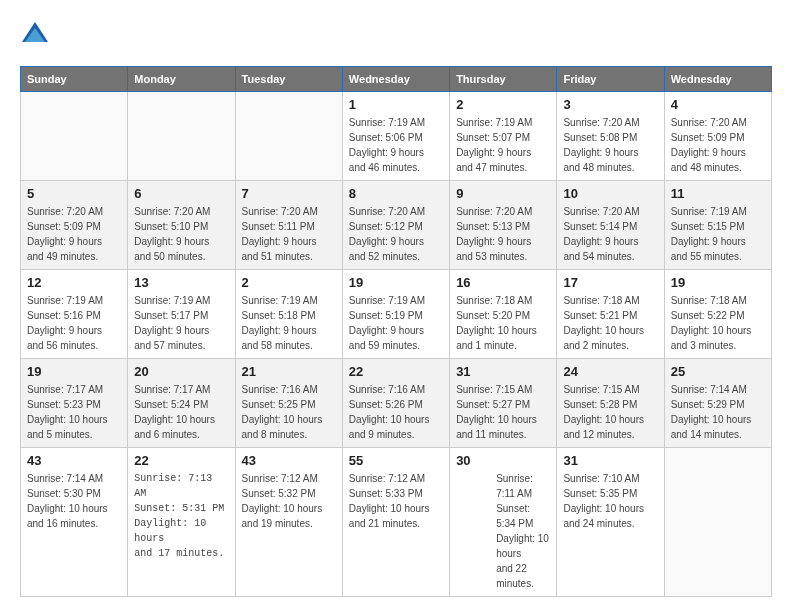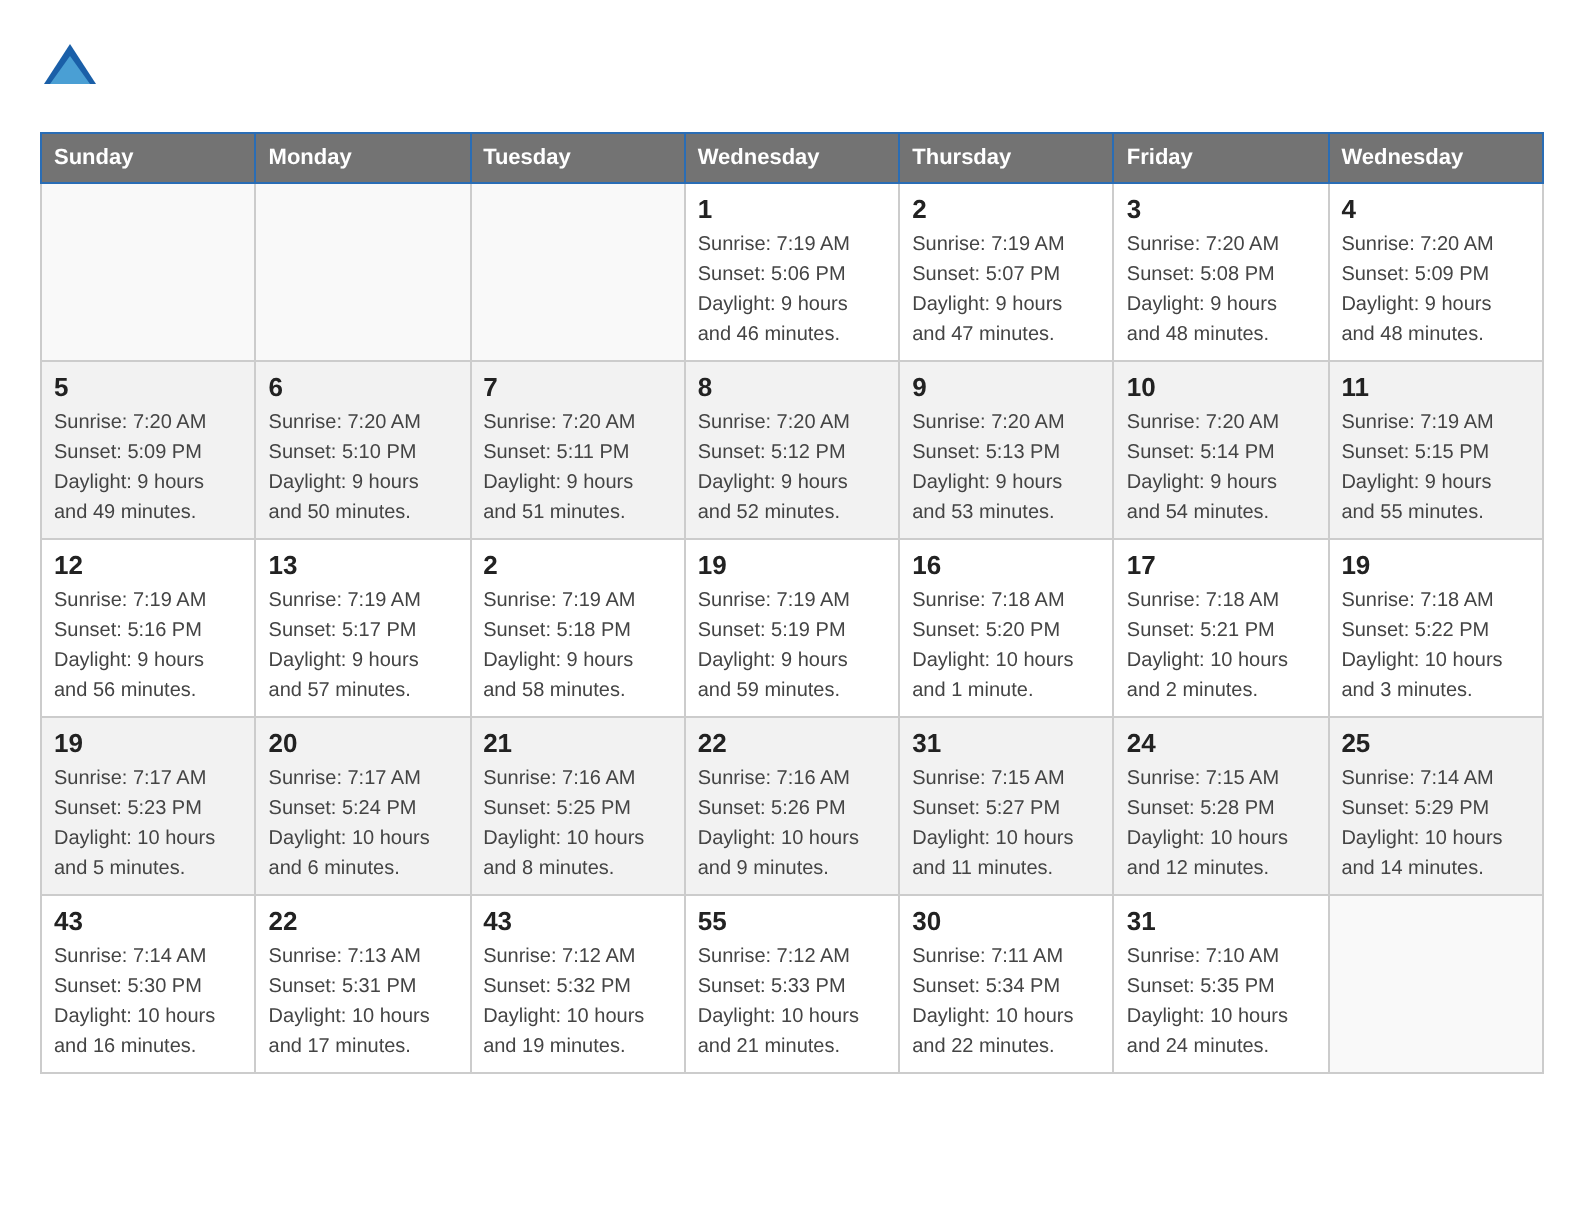--- a/index.html
+++ b/index.html
@@ -311,42 +311,42 @@
       <tr>
         <td>
           <span class="day-number">43</span>
           <div class="day-info" style="white-space: pre-line;">Sunrise: 7:14 AM
 Sunset: 5:30 PM
 Daylight: 10 hours
 and 16 minutes.</div>
         </td>
         <td>
           <span class="day-number">22</span>
-          <div class="day-info" style="white-space: pre-line;">Sunrise: 7:13 AM
+          <div class="day-info" style="white-space: pre-line; font-family: Liberation Mono, monospace;">Sunrise: 7:13 AM
 Sunset: 5:31 PM
 Daylight: 10 hours
 and 17 minutes.</div>
         </td>
         <td>
           <span class="day-number">43</span>
           <div class="day-info" style="white-space: pre-line;">Sunrise: 7:12 AM
 Sunset: 5:32 PM
 Daylight: 10 hours
 and 19 minutes.</div>
         </td>
         <td>
           <span class="day-number">55</span>
           <div class="day-info" style="white-space: pre-line;">Sunrise: 7:12 AM
 Sunset: 5:33 PM
 Daylight: 10 hours
 and 21 minutes.</div>
         </td>
         <td>
           <span class="day-number">30</span>
-          <div class="day-info" style="white-space: pre-line;">Sunrise: 7:11 AM
+          <div class="day-info" style="white-space: pre-line; margin-left: 40px;">Sunrise: 7:11 AM
 Sunset: 5:34 PM
 Daylight: 10 hours
 and 22 minutes.</div>
         </td>
         <td>
           <span class="day-number">31</span>
           <div class="day-info" style="white-space: pre-line;">Sunrise: 7:10 AM
 Sunset: 5:35 PM
 Daylight: 10 hours
 and 24 minutes.</div>

